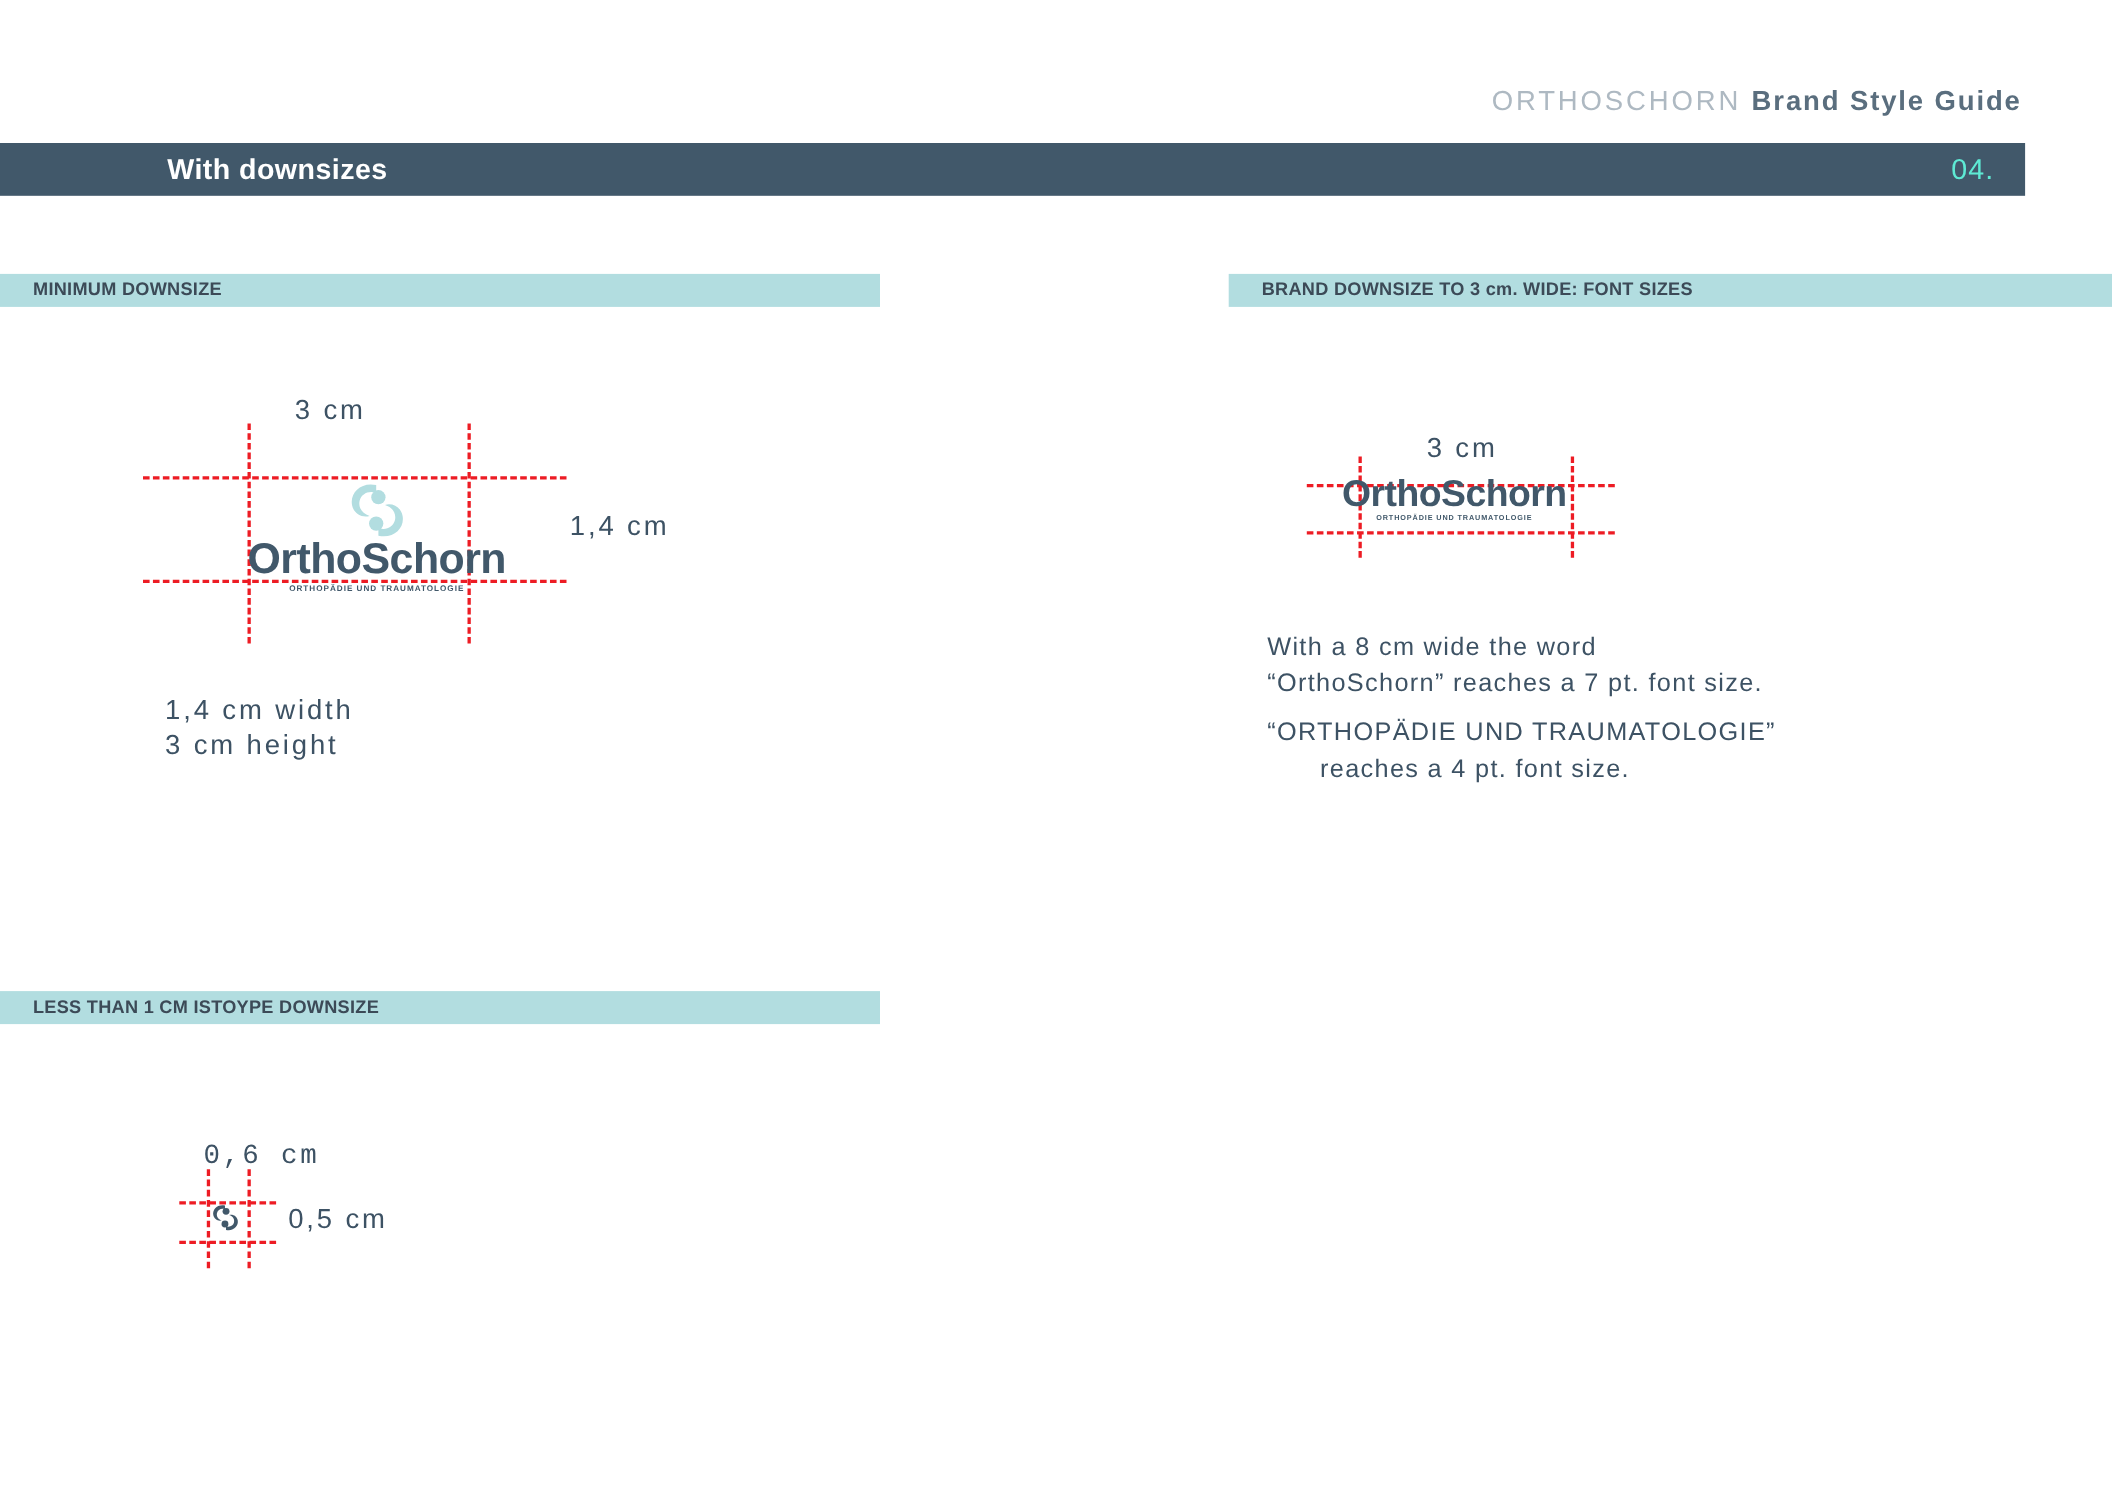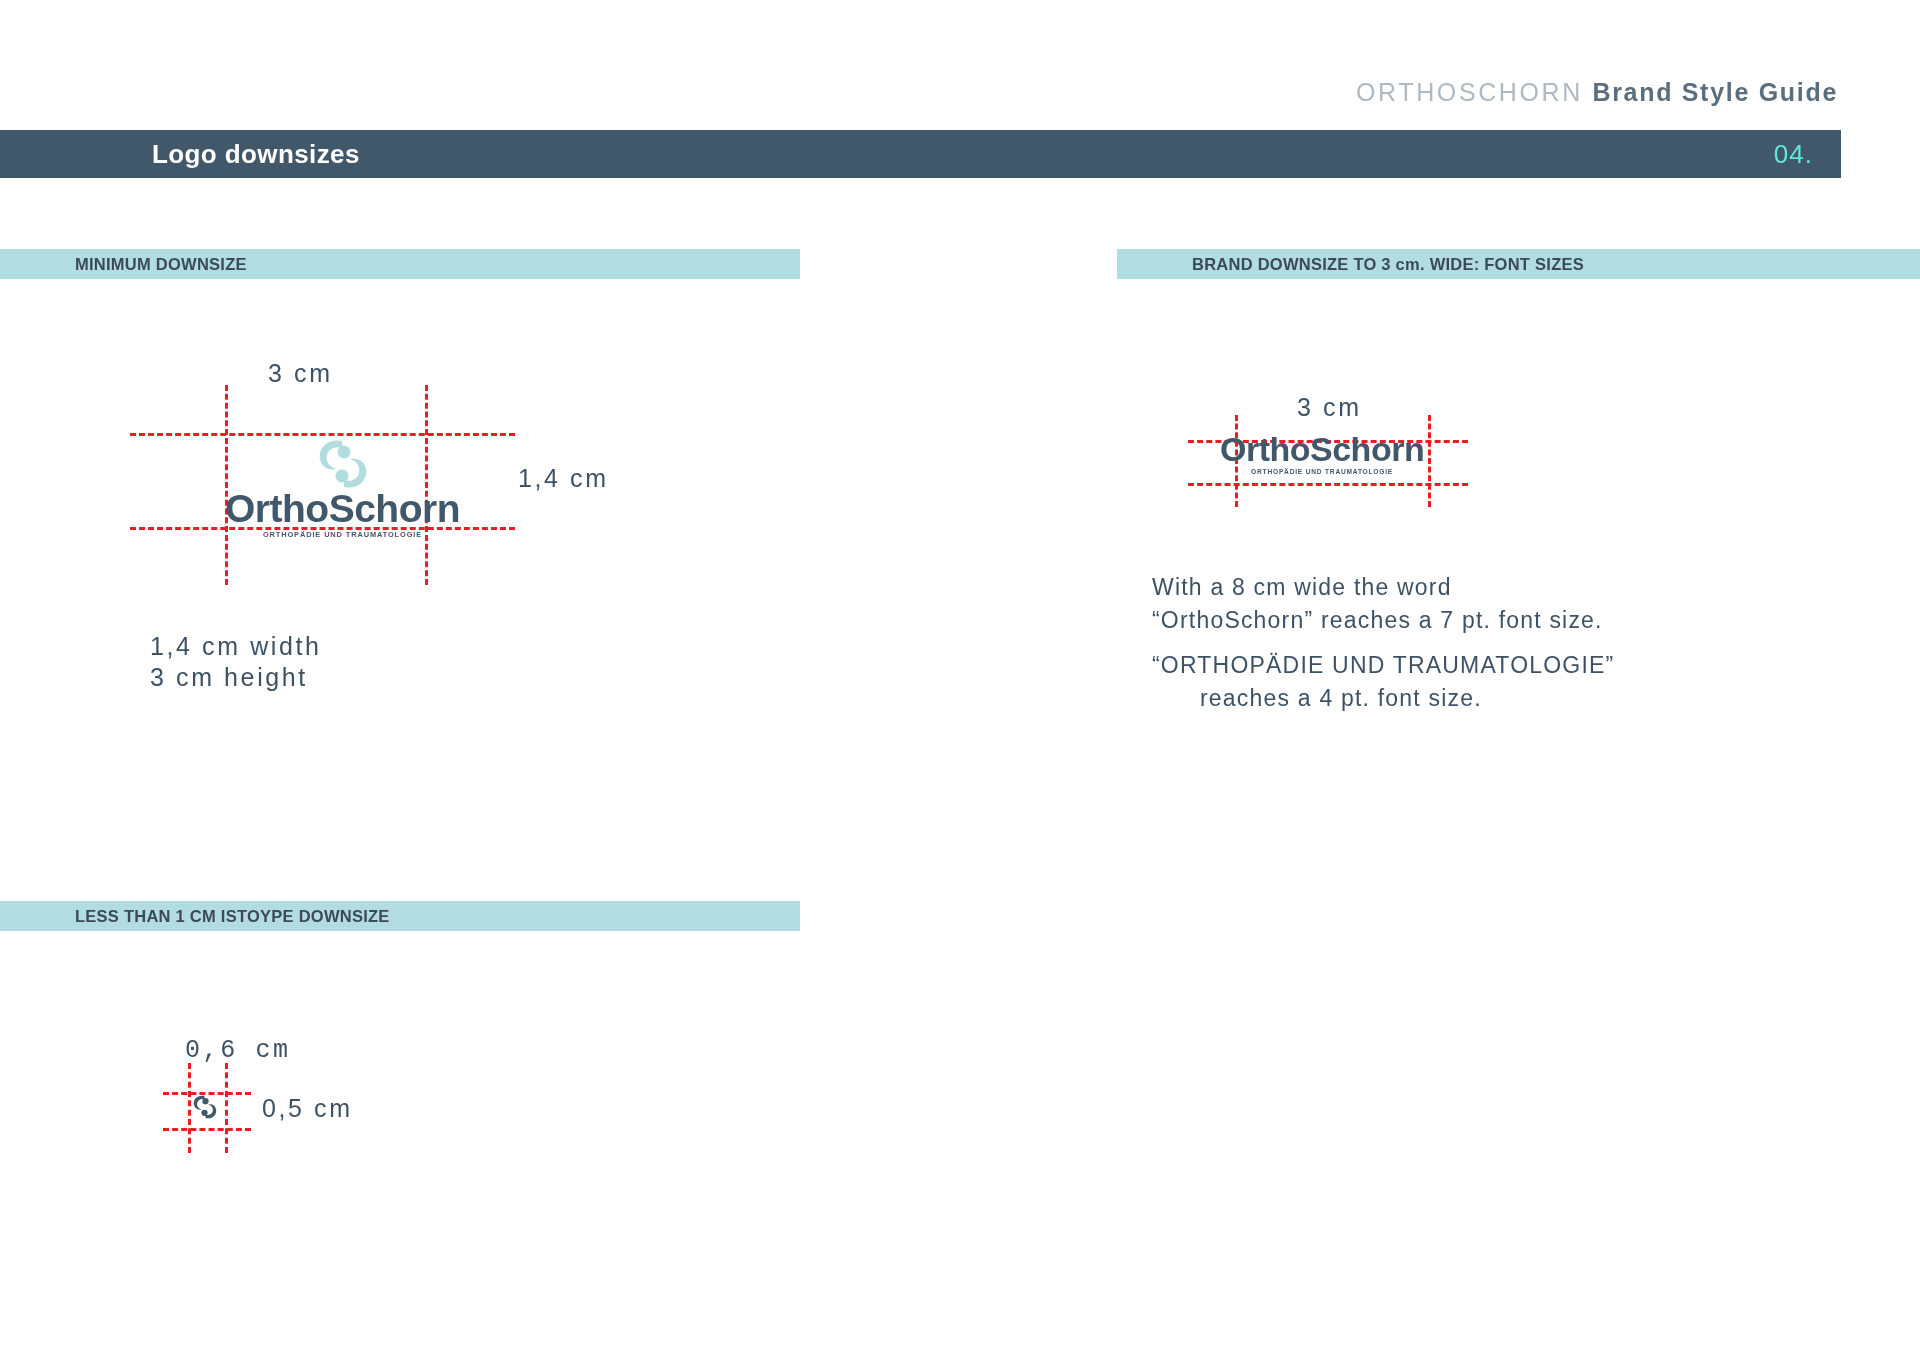--- a/index.html
+++ b/index.html
@@ -76,21 +76,20 @@
   .section-bar-label {
     position: absolute;
     left: 30px;
     top: 50%;
     transform: translateY(-50%);
     color: #3c4a57;
     font-size: 16.5px;
     font-weight: 700;
     letter-spacing: 0.25px;
     white-space: nowrap;
-    margin-left: 45px;
   }
   #bar-minimum   { left: 0;     top: 249px;  width: 800px; }
   #bar-branddown { left: 1117px; top: 249px; width: 872px; }
   #bar-istoype   { left: 0;     top: 901px;  width: 800px; }
 
   
   .measure-text {
     position: absolute;
     color: #3d5264;
     font-size: 25px;
@@ -159,21 +158,21 @@
 </style>
 </head>
 <body>
 
 <div class="doc-header">
   <span class="brand-word">ORTHOSCHORN</span>
   <span class="guide-word">Brand Style Guide</span>
 </div>
 
 <div class="title-bar">
-  <span class="title-bar-label">Logo downsizes</span>
+  <span class="title-bar-label">With downsizes</span>
   <span class="title-bar-page">04.</span>
 </div>
 
 <div class="section-bar" id="bar-minimum">
   <span class="section-bar-label">MINIMUM DOWNSIZE</span>
 </div>
 
 <div class="guide-v" style="left:225px; top:385px; height:200px;"></div>
 <div class="guide-v" style="left:425px; top:385px; height:200px;"></div>
 <div class="guide-h" style="left:130px; top:433px; width:385px;"></div>

